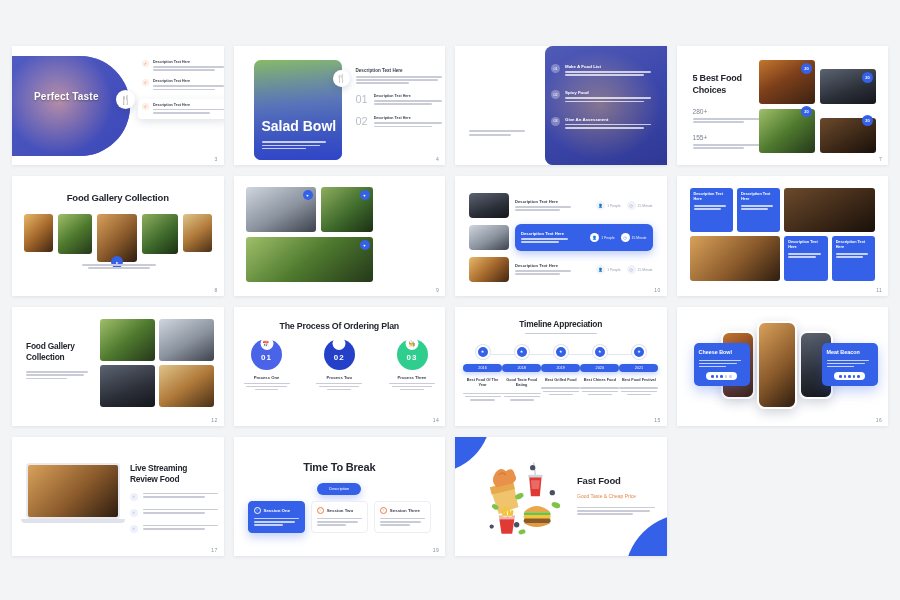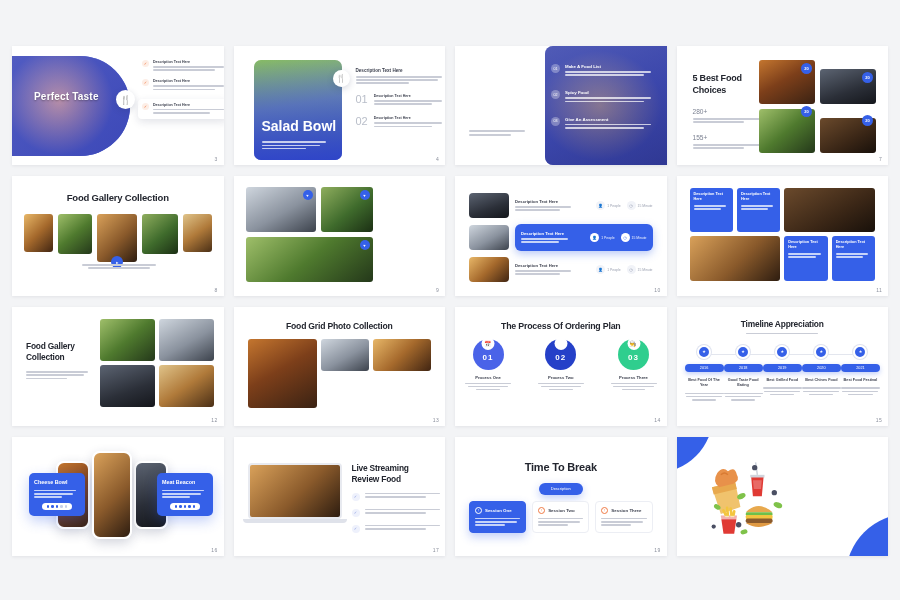--- a/index.html
+++ b/index.html
@@ -506,33 +506,20 @@
     </div>
     <div class="s12g">
       <div class="ph p2"></div>
       <div class="ph p7"></div>
       <div class="ph p4"></div>
       <div class="ph p5"></div>
     </div>
     <div class="pg">12</div>
   </div>
 
-  <div class="slide">
-    <div class="s13t ttl">Food Grid Photo Collection</div>
-    <div class="s13g">
-      <div class="ph p7"></div>
-      <div class="ph p8"></div>
-      <div class="ph p1" style="grid-row:1/3"></div>
-      <div class="s13band">
-        
-      </div>
-      <div class="ph p6" style="grid-column:3"></div>
-    </div>
-    <div class="pg">13</div>
-  </div>
 
   <div class="slide">
     <div class="s14t ttl">The Process Of Ordering Plan</div>
     <div class="s14row">
       <div class="s14c">
         <div class="circ" style="background:#4a63e8">
           <div class="notch">📅</div>
           <div class="no">01</div>
         </div>
         <div class="s14h">Process One</div>
@@ -744,15 +731,22 @@
         <ellipse cx="47" cy="44" rx="5" ry="3" fill="#7fc24a" transform="rotate(-25 47 44)"></ellipse>
         <ellipse cx="88" cy="54" rx="5" ry="3" fill="#7fc24a" transform="rotate(20 88 54)"></ellipse>
         <ellipse cx="20" cy="56" rx="4" ry="2.6" fill="#7fc24a" transform="rotate(30 20 56)"></ellipse>
         <ellipse cx="50" cy="84" rx="4" ry="2.6" fill="#7fc24a" transform="rotate(-15 50 84)"></ellipse>
         <circle cx="62" cy="12" r="3" fill="#4a4f63"></circle>
         <circle cx="84" cy="40" r="3" fill="#4a4f63"></circle>
         <circle cx="44" cy="76" r="3" fill="#4a4f63"></circle>
         <circle cx="16" cy="78" r="2.4" fill="#4a4f63"></circle>
       </svg>
     </div>
+    <div class="s20r">
+      <div class="s20t ttl">Fast Food</div>
+      <div class="s20s">Good Taste &amp; Cheap Price</div>
+      <div class="ln" style="width:100%"></div>
+        <div class="ln" style="width:94%"></div>
+        <div class="ln" style="width:72%"></div>
+    </div>
   </div>
 
 </div>
 
 </body></html>

